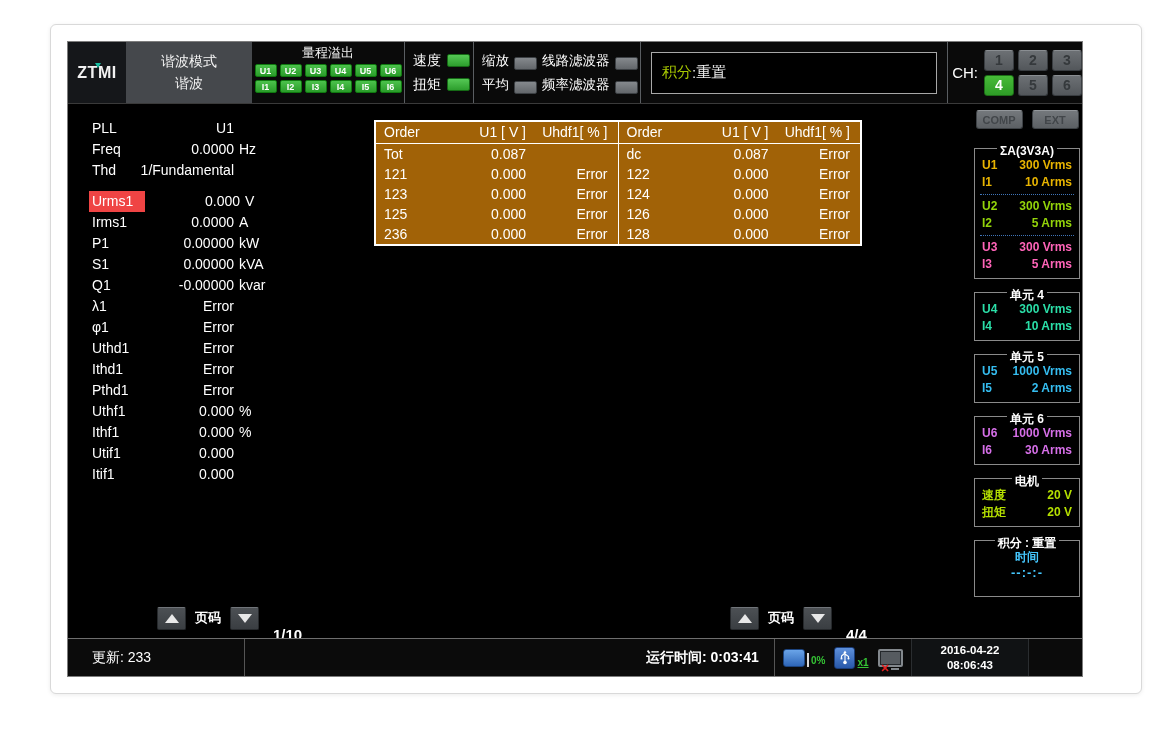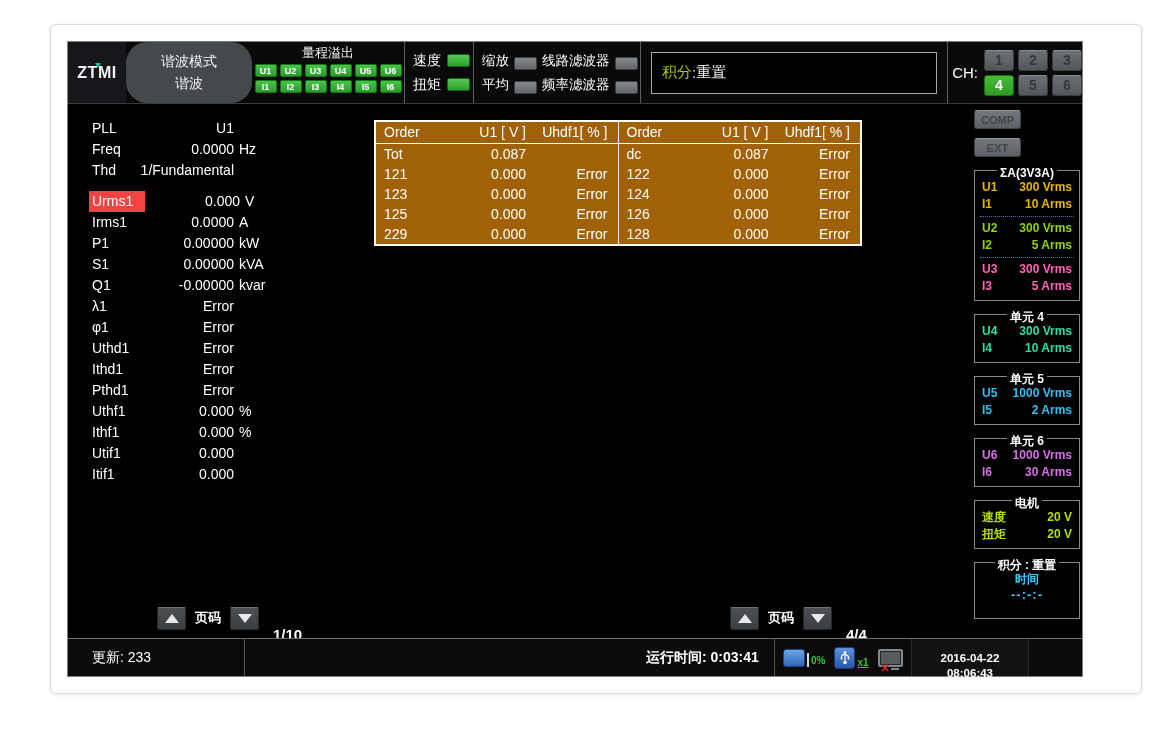--- a/index.html
+++ b/index.html
@@ -9,21 +9,21 @@
   .screen{position:absolute;left:16px;top:16px;width:1016px;height:636px;background:#000;color:#fff;
     border:1px solid #7d7d7d;box-sizing:border-box;}
 
   
   .topbar{position:absolute;left:0;top:0;right:0;height:62px;display:flex;align-items:stretch;
     background:#0a0a0a;border-bottom:1px solid #3a3a3a;box-sizing:border-box;}
   .logo{flex:0 0 58px;background:#15171a;display:flex;align-items:center;justify-content:center;position:relative;}
   .logo-text{font-size:16px;font-weight:bold;letter-spacing:0.5px;color:#f2f2f2;}
   .logo-accent{position:absolute;top:21px;left:27px;width:0;height:0;
     border-left:3px solid transparent;border-right:3px solid transparent;border-top:5px solid #17bda1;}
-  .mode-box{flex:0 0 126px;background:#45484c;display:flex;flex-direction:column;align-items:center;justify-content:center;gap:4px;border-radius:21px;}
+  .mode-box{flex:0 0 126px;background:#45484c;display:flex;flex-direction:column;align-items:center;justify-content:center;gap:4px;}
   .mode-box div{font-size:14px;color:#f5f5f5;}
   .vsep{flex:0 0 1px;background:#5a5e62;}
   .range-section{flex:0 0 152px;display:flex;flex-direction:column;align-items:center;padding-top:3px;box-sizing:border-box;}
   .range-title{font-size:13px;line-height:16px;color:#f0f0f0;}
   .badge-row{display:flex;gap:3px;margin-top:3px;}
   .badge{width:22px;height:13px;border-radius:2px;background:linear-gradient(#4cc24c,#2a9c2a);
     border:1px solid #0f7a0f;color:#fff;font-size:9px;font-weight:bold;text-align:center;line-height:13px;box-sizing:border-box;}
   .st-section{flex:0 0 68px;display:flex;flex-direction:column;justify-content:center;gap:6px;padding-left:8px;box-sizing:border-box;}
   .st-row{display:flex;align-items:center;gap:6px;}
   .st-row .lbl{font-size:14px;}
@@ -69,21 +69,21 @@
   .pagenav.left{left:89px;} .pagenav.right{left:662px;}
   .navbtn{width:29px;height:23px;background:linear-gradient(#4c5054,#3a3e42);border:1px solid #26292c;border-top-color:#71757a;
     border-radius:2px;display:flex;align-items:center;justify-content:center;box-sizing:border-box;}
   .tri-up{width:0;height:0;border-left:7px solid transparent;border-right:7px solid transparent;border-bottom:9px solid #e8e8e8;}
   .tri-down{width:0;height:0;border-left:7px solid transparent;border-right:7px solid transparent;border-top:9px solid #e8e8e8;}
   .nav-label{font-size:13px;font-weight:bold;}
   .nav-value{font-size:15px;font-weight:bold;margin-left:5px;margin-top:32px;}
 
   
   .sidebar{position:absolute;top:6px;right:2px;width:106px;display:flex;flex-direction:column;}
-  .comp-row{display:flex;gap:9px;justify-content:center;flex-direction:column;}
+  .comp-row{display:flex;gap:9px;justify-content:center;margin-bottom:6px;}
   .side-btn{width:45px;height:17px;background:linear-gradient(#74787c,#5c6064);border:1px solid #3e4246;border-top-color:#93979b;
     border-radius:3px;color:#42464a;font-size:11px;font-weight:bold;display:flex;align-items:center;justify-content:center;}
   .sbox{position:relative;border:1px solid #8a8a8a;background:#000;margin-top:13px;padding:8px 0 5px;}
   .sbox-title{position:absolute;top:-8px;left:0;width:100%;text-align:center;}
   .sbox-title span{background:#000;padding:0 3px;color:#fff;font-size:12px;font-weight:bold;white-space:nowrap;}
   .srow{display:flex;justify-content:space-between;padding:0 7px;height:17px;line-height:17px;font-size:12px;font-weight:bold;}
   .dotted-sep{border-top:1px dotted #3f74b8;margin:3px 5px;}
   .time-row{text-align:center;font-size:12px;font-weight:bold;line-height:16px;}
   .time-dashes{text-align:center;font-size:13px;font-weight:bold;letter-spacing:1px;line-height:16px;padding-bottom:10px;}
 
@@ -101,21 +101,21 @@
   .ic-mult{color:#35c435;font-size:10px;font-weight:bold;line-height:12px;text-decoration:underline;}
   .ic-monitor{position:relative;width:25px;height:18px;background:#24282c;border:2px solid #83888d;border-radius:2px;box-sizing:border-box;}
   .ic-monitor .scr{position:absolute;inset:1px;background:#565b60;}
   .ic-monitor .x{position:absolute;left:1px;bottom:-8px;color:#e02020;font-size:11px;font-weight:bold;line-height:10px;}
   .ic-monitor .feet{position:absolute;right:2px;bottom:-5px;width:8px;height:2px;background:#83888d;}
   .ic-gp{position:relative;width:23px;height:15px;background:linear-gradient(#4a4e52,#303438);border:1px solid #212428;border-radius:2px;margin-top:4px;}
   .ic-gp .gp-label{position:absolute;left:3px;top:2px;color:#1d2023;font-size:8px;font-weight:bold;}
   .ic-gp .err{position:absolute;right:-4px;bottom:-5px;width:11px;height:11px;background:#c01818;border:1px solid #7e0e0e;border-radius:50%;
     color:#fff;font-size:8px;font-weight:bold;line-height:11px;text-align:center;box-sizing:border-box;}
   .datetime{position:absolute;left:843px;top:0;width:118px;height:37px;background:#101214;border-left:1px solid #2a2d30;border-right:1px solid #2a2d30;
-    text-align:center;font-size:11.5px;font-weight:bold;line-height:15px;padding-top:12px;box-sizing:border-box;}
+    text-align:center;font-size:11.5px;font-weight:bold;line-height:15px;padding-top:4px;box-sizing:border-box;}
 </style>
 </head>
 <body>
 
 <div class="page">
   <div class="device-panel">
     <div class="screen">
 
       <div class="topbar">
         <div class="logo">
@@ -304,21 +304,21 @@
                 <span class="c-order">123</span>
                 <span class="c-u1">0.000</span>
                 <span class="c-uhdf">Error</span>
               </div>
             <div class="trow">
                 <span class="c-order">125</span>
                 <span class="c-u1">0.000</span>
                 <span class="c-uhdf">Error</span>
               </div>
             <div class="trow">
-                <span class="c-order">229</span>
+                <span class="c-order">236</span>
                 <span class="c-u1">0.000</span>
                 <span class="c-uhdf">Error</span>
               </div>
           </div>
           <div class="thalf right">
             <div class="trow head">
               <span class="c-order">Order</span>
               <span class="c-u1">U1 [ V ]</span>
               <span class="c-uhdf">Uhdf1[ % ]</span>
             </div>

